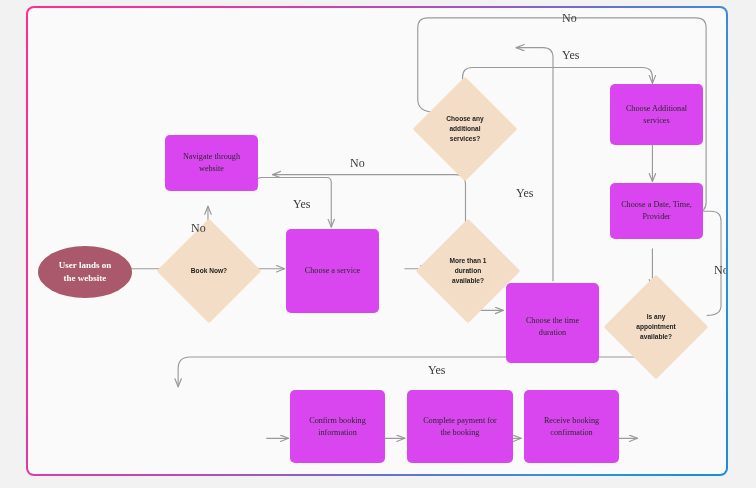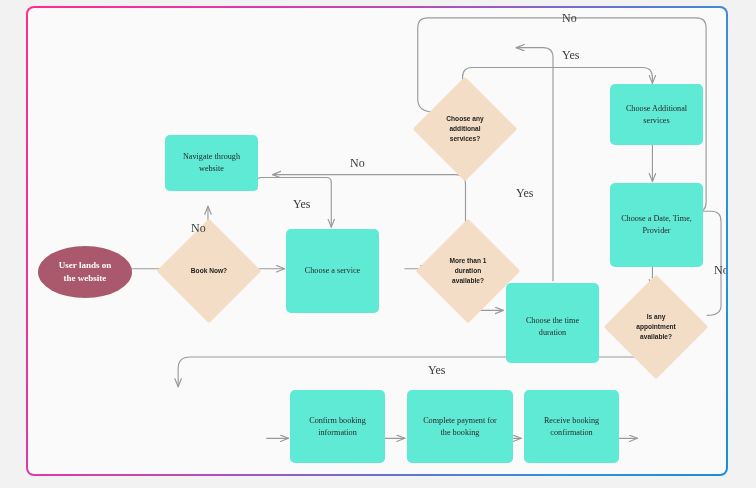--- a/index.html
+++ b/index.html
@@ -21,21 +21,21 @@
   #canvas{
     position:relative;
     width:100%;height:100%;
     background:#fbfafa;
     border-radius:6px;
     overflow:hidden;
   }
   #edges{position:absolute;left:0;top:0;width:100%;height:100%;}
   .node{position:absolute;box-sizing:border-box;display:flex;align-items:center;justify-content:center;text-align:center;}
   .proc{
-    background:#5eead4;border-radius:5px;
+    background:#d946ef;border-radius:5px;
     color:#2a2a2a;font-size:8.2px;line-height:1.45;
     padding:4px 6px;
     justify-content:center;
   }
   .term{
     background:#a9596b;border-radius:50%;
     color:#ffffff;font-weight:bold;font-size:9px;line-height:1.4;
   }
   .dec{background:transparent;}
   .dec .dia{
@@ -142,21 +142,21 @@
       <span class="txt" style="white-space:pre-line;">Choose any
 additional
 services?</span>
     </div>
 
     <div class="node proc" style="left:582px;top:76px;width:93px;height:61px;">
       <span style="white-space:pre-line;">Choose Additional
 services</span>
     </div>
 
-    <div class="node proc" style="left:582px;top:175px;width:93px;height:84px;">
+    <div class="node proc" style="left:582px;top:175px;width:93px;height:56px;">
       <span style="white-space:pre-line;">Choose a Date, Time,
 Provider</span>
     </div>
 
     <div class="node dec" style="left:591px;top:282px;width:74px;height:74px;">
       <div class="dia"></div>
       <span class="txt" style="white-space:pre-line;">Is any
 appointment
 available?</span>
     </div>

